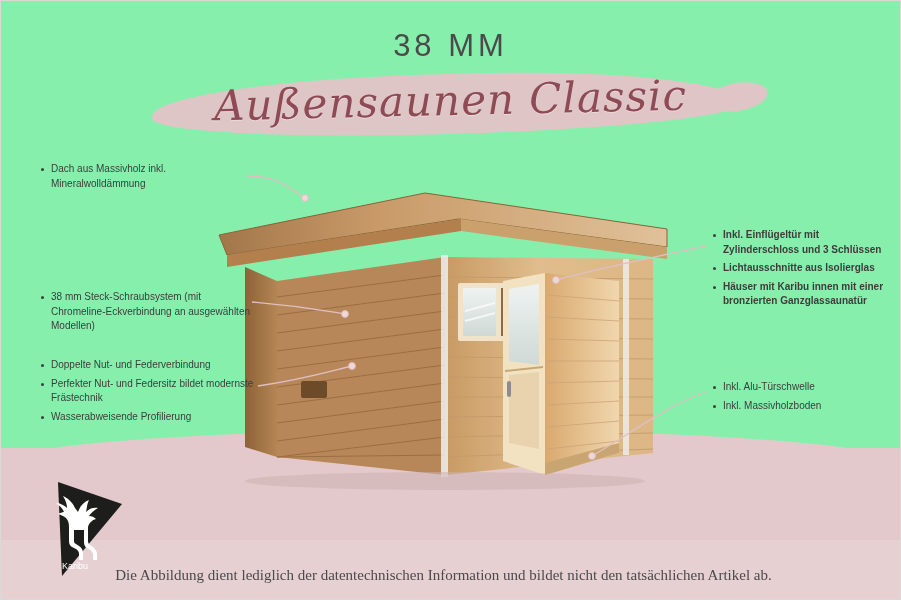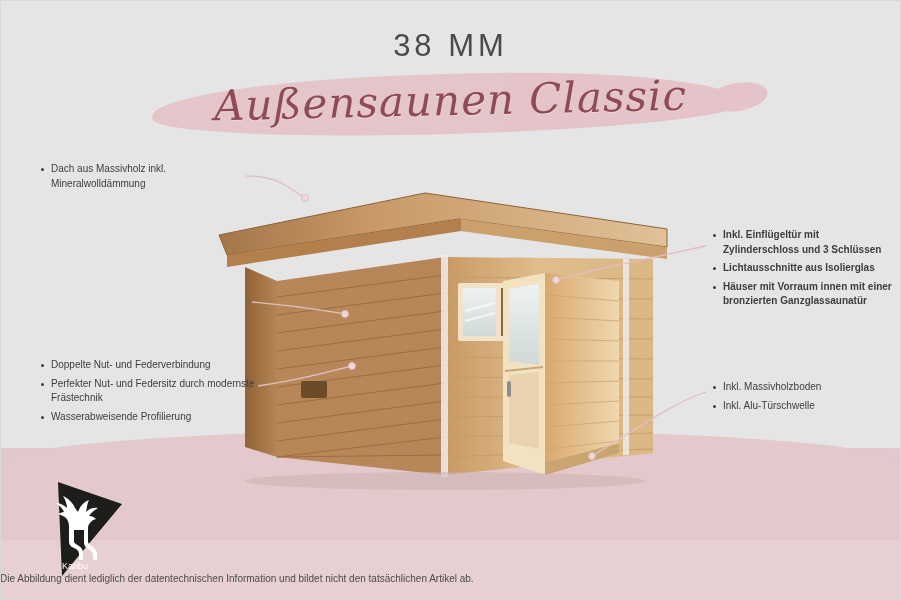--- a/index.html
+++ b/index.html
@@ -7,21 +7,21 @@
   body {
     width: 901px; height: 600px;
     font-family: "Liberation Sans", sans-serif;
     background: #ffffff;
     overflow: hidden;
     position: relative;
   }
   #page {
     position: relative;
     width: 901px; height: 600px;
-    background: #e5e5e5;
+    background: #86efac;
     overflow: hidden;
   }
   
   .ground {
     position: absolute;
     left: 0; right: 0; bottom: 0;
     height: 152px;
     background: #e3c9cb;
     z-index: 0;
   }
@@ -113,24 +113,25 @@
   .c-midleft  { left:40px;  top:290px; width:210px; }
   .c-lowleft  { left:40px;  top:358px; width:215px; }
   .c-topright { left:712px; top:228px; width:180px;font-weight:bold; }
   .c-lowright { left:712px; top:380px; width:180px; }
   
   .lines { position:absolute; inset:0; z-index:6; pointer-events:none; }
   
   .footnote {
     position:absolute;
     left:0; right:14px; bottom:16px;
-    text-align:left;
-    font-size:10px;
+    text-align:center;
+    font-size:15px;
     color:#4a4a4a;
     z-index:8;
+    font-family:Liberation Serif, serif;
   }
   
   .logo {
     position:absolute;
     left:28px; bottom:22px;
     width:96px; height:98px;
     z-index:8;
   }
   
   .frame {
@@ -268,41 +269,46 @@
       <circle cx="592" cy="456" r="3.4"></circle>
     </g>
   </svg>
 
   <div class="callout c-topleft">
     <ul>
       <li>Dach aus Massivholz inkl. Mineralwolldämmung</li>
     </ul>
   </div>
 
+  <div class="callout c-midleft">
+    <ul>
+      <li>38 mm Steck-Schraubsystem (mit Chromeline-Eckverbindung an ausgewählten Modellen)</li>
+    </ul>
+  </div>
 
   <div class="callout c-lowleft">
     <ul>
       <li>Doppelte Nut- und Federverbindung</li>
-      <li>Perfekter Nut- und Federsitz durch modernste Frästechnik</li>
+      <li>Perfekter Nut- und Federsitz bildet modernste Frästechnik</li>
       <li>Wasserabweisende Profilierung</li>
     </ul>
   </div>
 
   <div class="callout c-topright">
     <ul>
       <li>Inkl. Einflügeltür mit Zylinderschloss und 3 Schlüssen</li>
       <li>Lichtausschnitte aus Isolierglas</li>
-      <li>Häuser mit Vorraum innen mit einer bronzierten Ganzglassaunatür</li>
+      <li>Häuser mit Karibu innen mit einer bronzierten Ganzglassaunatür</li>
     </ul>
   </div>
 
   <div class="callout c-lowright">
     <ul>
+      <li>Inkl. Alu-Türschwelle</li>
       <li>Inkl. Massivholzboden</li>
-      <li>Inkl. Alu-Türschwelle</li>
     </ul>
   </div>
 
   <div class="logo">
     <svg width="96" height="98" viewBox="0 0 96 98">
       <polygon points="30,2 94,24 34,96" fill="#1d1d1b"></polygon>
       <g fill="#ffffff">
         <path d="M47,28 c-3,-7 -8,-10 -12,-12 c3,5 4,9 4,12 c-3,-3 -7,-5 -11,-5 c4,3 7,6 8,9 l0,0 c-2,0 -4,1 -6,2 c3,1 6,2 8,4 c2,2 3,5 3,9 l0,14 c0,3 1,5 3,6 l4,2 c2,1 3,3 3,5 l0,6 l4,0 l0,-7 c0,-3 -1,-5 -4,-7 l-3,-2 c-2,-1 -2,-2 -2,-4 l0,-10 l10,0 l0,12 c0,3 1,5 3,6 l3,2 c2,1 3,3 3,5 l0,5 l4,0 l0,-6 c0,-3 -2,-5 -4,-7 l-3,-2 c-1,-1 -2,-2 -2,-4 l0,-14 c1,-4 4,-7 8,-8 c-2,-2 -4,-3 -7,-3 c2,-3 5,-6 9,-8 c-5,-1 -9,1 -12,4 c1,-4 1,-8 3,-12 c-5,2 -9,6 -11,12 z"></path>
       </g>
       <text x="34" y="89" fill="#ffffff" font-size="9" font-family="Liberation Sans, sans-serif">Karibu</text>

